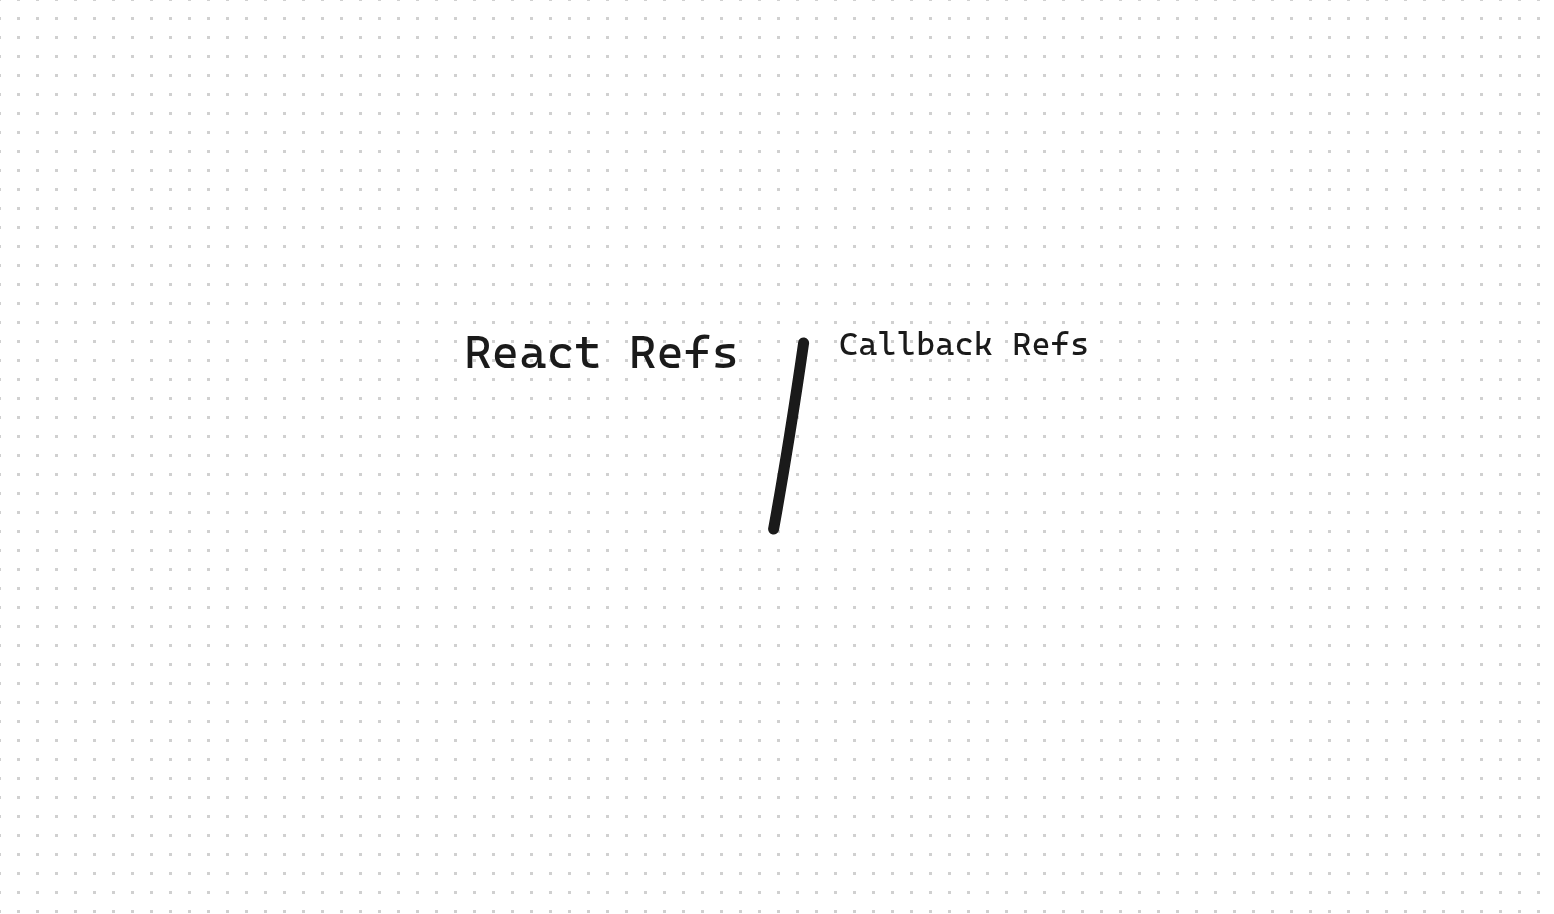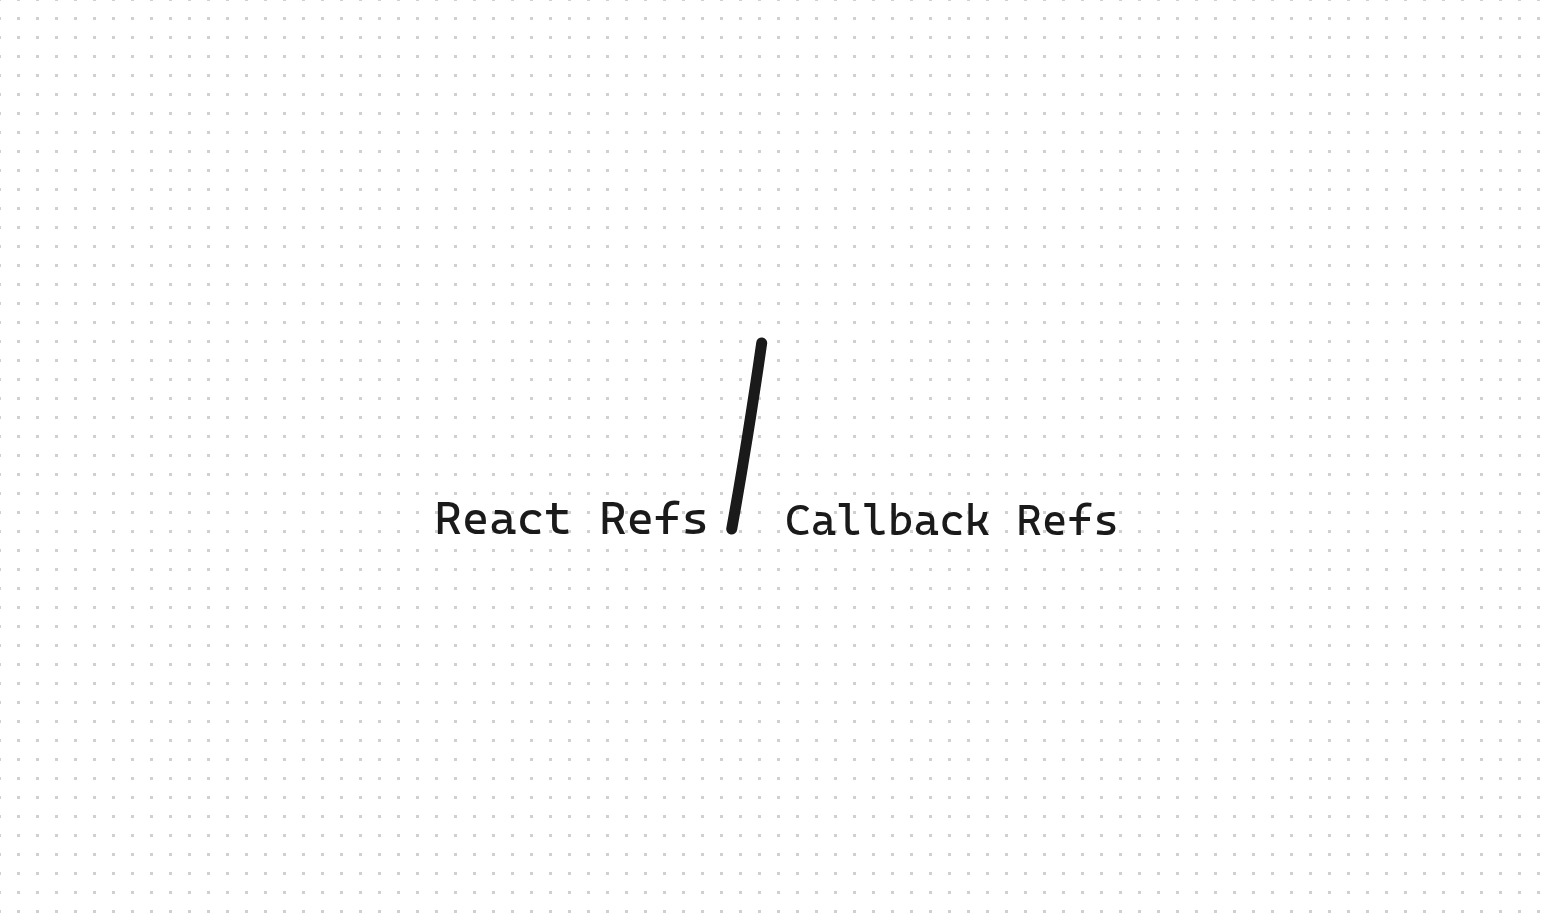--- a/index.html
+++ b/index.html
@@ -19,33 +19,33 @@
       overflow: hidden;
       font-family: ui-monospace, 'SF Mono', 'Cascadia Code', 'Roboto Mono', Menlo, Monaco, Consolas, 'Courier New', monospace;
     }
     
     .canvas-content {
       position: absolute;
       top: 50%;
       left: 50%;
       transform: translate(-50%, -60%);
       display: flex;
-      align-items: flex-end;
-      gap: 8px;
+      align-items: flex-start;
+      gap: 20px;
     }
     
     .text-left {
       font-size: 46px;
       color: #1a1a1a;
       letter-spacing: 0.5px;
       font-weight: 400;
     }
     
     .text-right {
-      font-size: 43px;
+      font-size: 32px;
       color: #1a1a1a;
       letter-spacing: 0.5px;
       font-weight: 400;
     }
     
     .slash-divider {
       width: 60px;
       height: 220px;
       display: flex;
       align-items: center;

